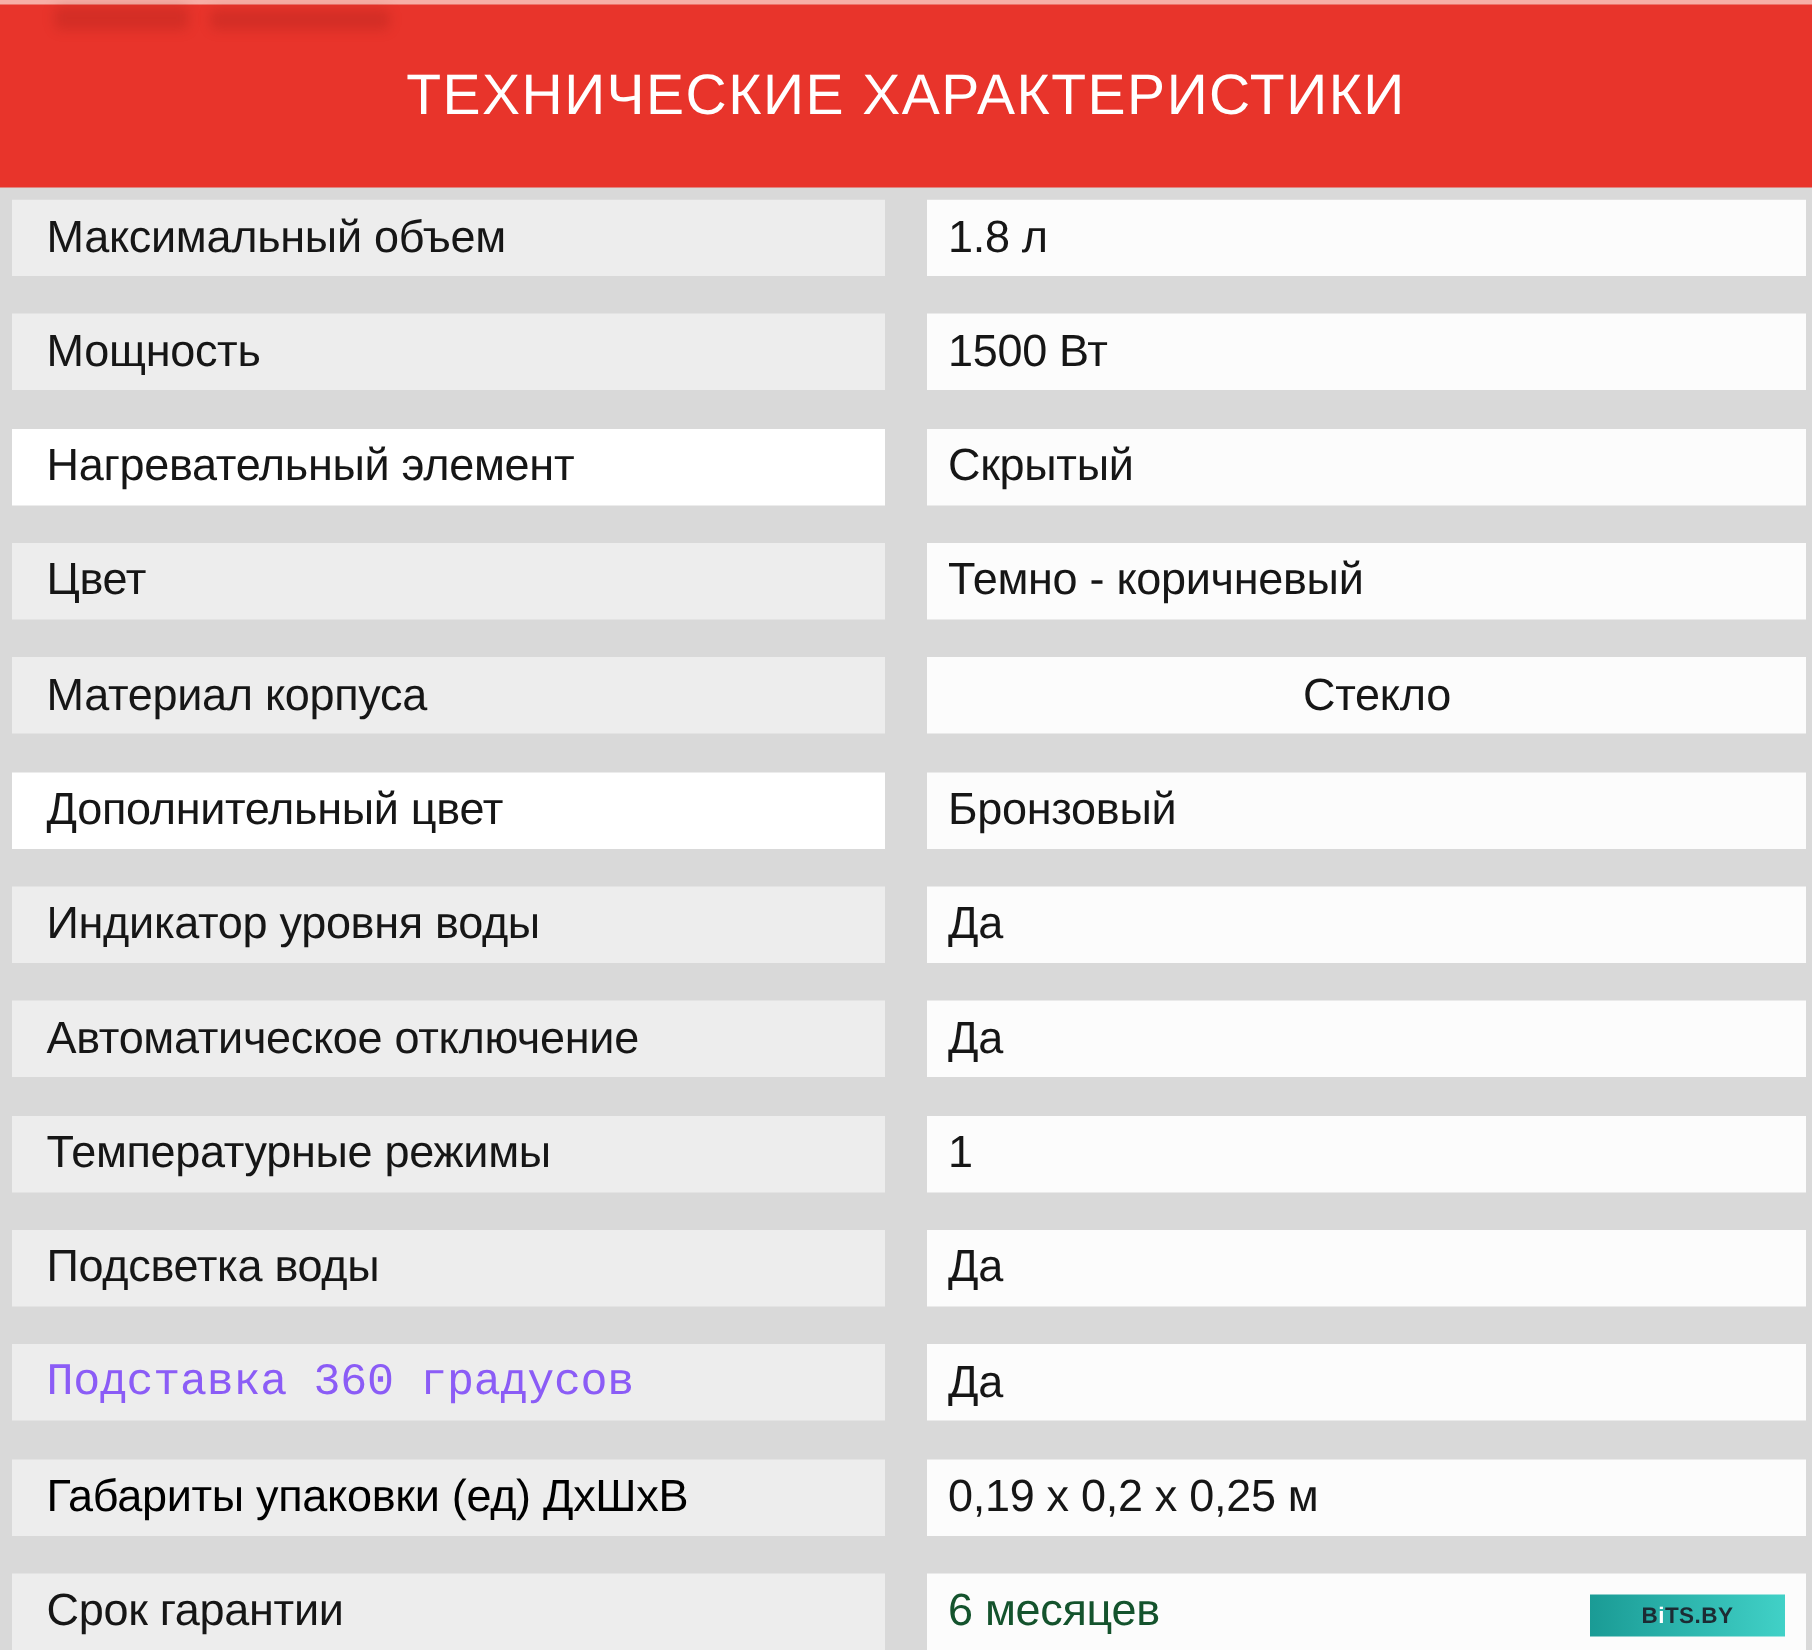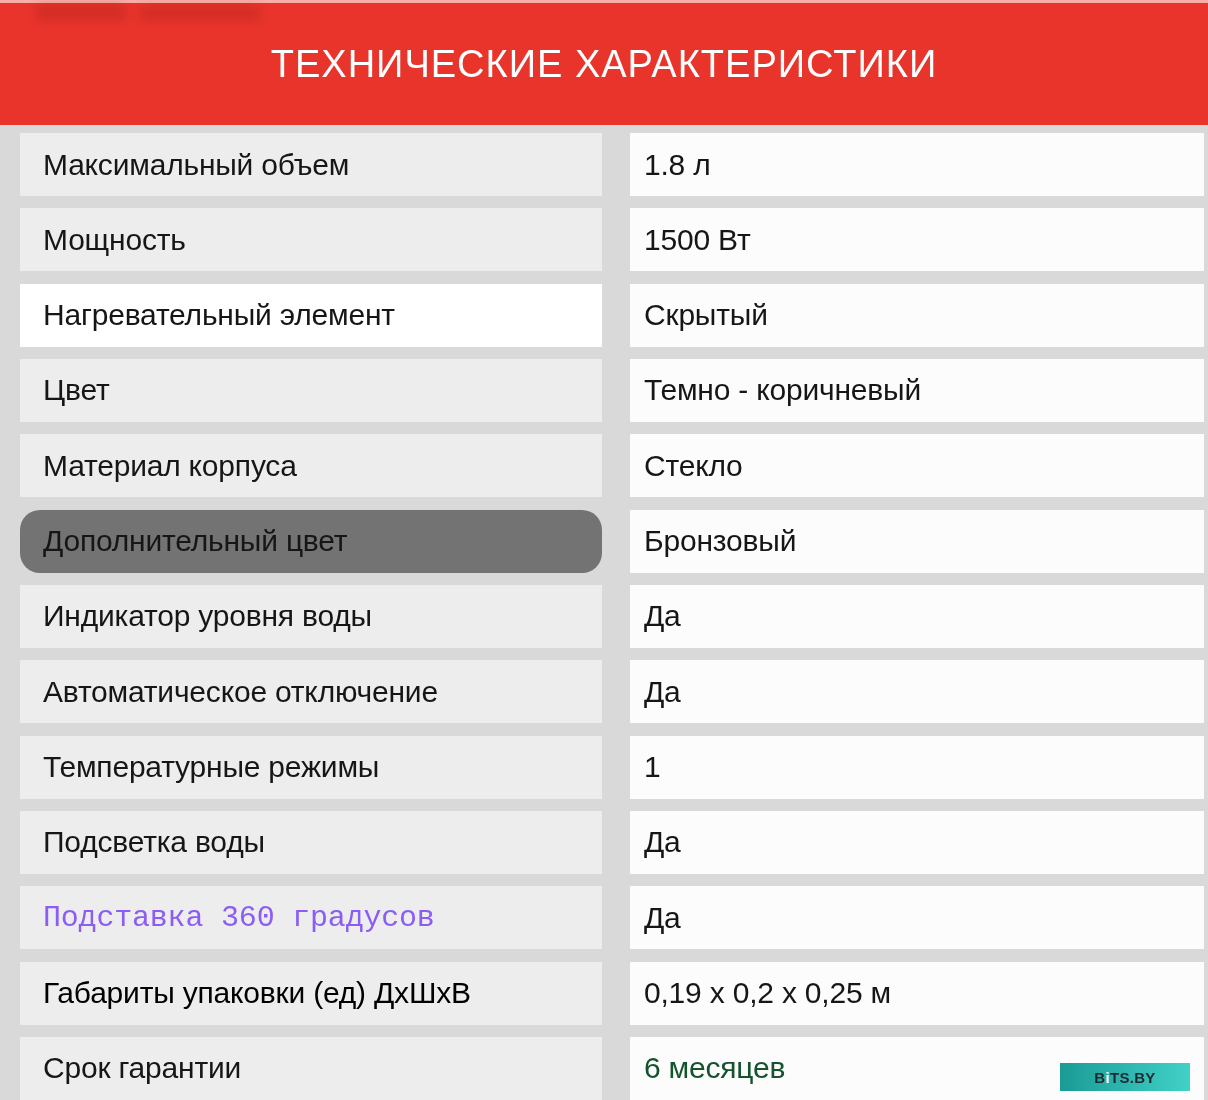--- a/index.html
+++ b/index.html
@@ -44,21 +44,21 @@
   .smudge.s2 { left: 140px; top: 6px; width: 120px; height: 14px; }
 
   
   .spec-table {
     position: absolute;
     top: 133px; left: 0; right: 0; bottom: 0;
     display: flex; flex-direction: column;
     justify-content: space-between;
     overflow: hidden;
   }
-  .spec-row { display: flex; height: 63px; flex: none; margin-left: 12px; }
+  .spec-row { display: flex; height: 51px; flex: none; }
   .cell {
     display: flex; align-items: center;
     font-size: 30px; color: #161616;
     letter-spacing: -0.2px;
     white-space: nowrap; overflow: hidden;
   }
   .cell-label {
     margin-left: 8px; width: 582px;
     background: #ededed;
     padding-left: 23px;
@@ -122,26 +122,26 @@
           <span>Цвет</span>
         </div>
         <div class="cell cell-value" style="background: rgb(252, 252, 252); color: rgb(22, 22, 22);">
           <span>Темно - коричневый</span>
         </div>
       </div>
       <div class="spec-row">
         <div class="cell cell-label" style="background: rgb(237, 237, 237); color: rgb(22, 22, 22);">
           <span>Материал корпуса</span>
         </div>
-        <div class="cell cell-value" style="background: rgb(252, 252, 252); color: rgb(22, 22, 22);">
+        <div class="cell cell-value" style="background: rgb(252, 252, 252); color: rgb(22, 22, 22); justify-content: center;">
           <span>Стекло</span>
         </div>
       </div>
       <div class="spec-row">
-        <div class="cell cell-label" style="background: #737373; color: rgb(22, 22, 22); border-radius: 20px;">
+        <div class="cell cell-label" style="background: #ffffff; color: rgb(22, 22, 22);">
           <span>Дополнительный цвет</span>
         </div>
         <div class="cell cell-value" style="background: rgb(252, 252, 252); color: rgb(22, 22, 22);">
           <span>Бронзовый</span>
         </div>
       </div>
       <div class="spec-row">
         <div class="cell cell-label" style="background: rgb(237, 237, 237); color: rgb(22, 22, 22);">
           <span>Индикатор уровня воды</span>
         </div>

